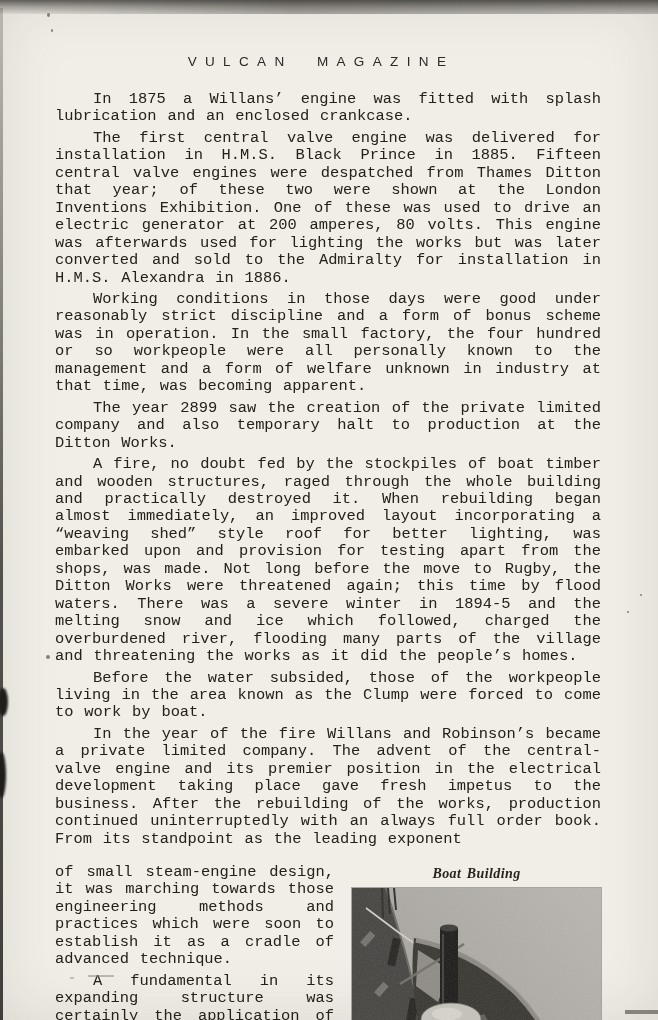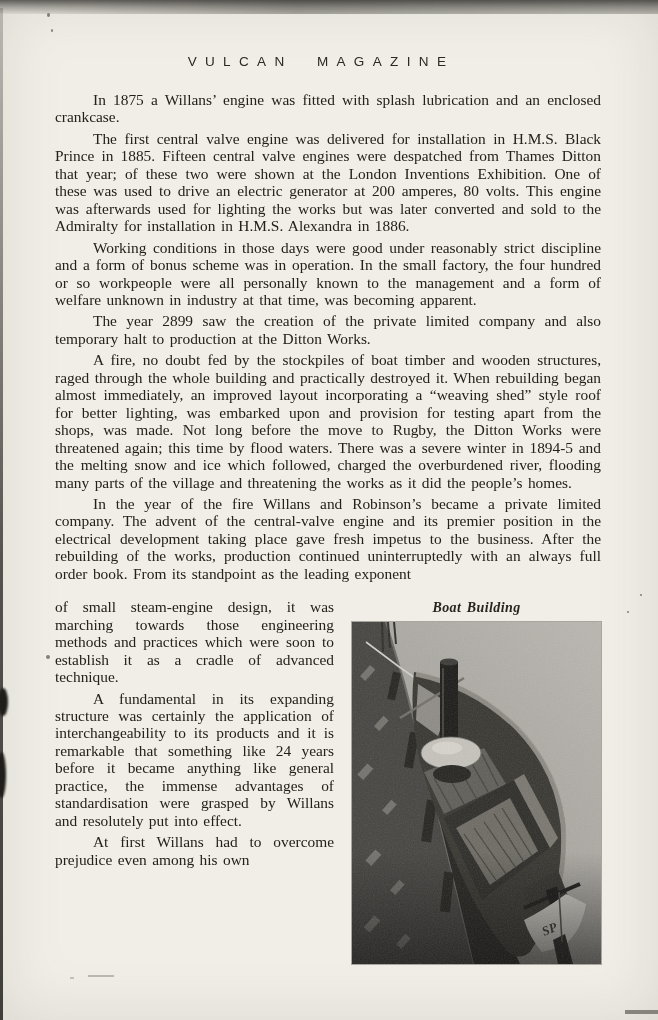--- a/index.html
+++ b/index.html
@@ -43,21 +43,21 @@
   }
   
   .article{
     margin:22px 0 0 55px;
     width:546px;
     font-size:15.4px;
     line-height:17.45px;
     text-align:justify;
     word-spacing:1.6px;
   }
-  .para{margin:0 0 4px 0;text-indent:38px;}
+  .para{margin:0 0 4px 0;text-indent:38px;font-family:Liberation Mono, monospace;}
   .para.no-indent{text-indent:0;}
   
   .two-col{display:flex;justify-content:space-between;margin-top:16px;}
   .col-left{width:279px;}
   .col-right{width:249px;margin:0;}
   figure{margin:0;padding:0;}
   .fig-caption{
     font-style:italic;font-weight:700;font-size:14px;
     text-align:center;letter-spacing:0.4px;
     line-height:18px;margin:1px 0 5px 0;color:#27251f;
@@ -79,20 +79,21 @@
   <div class="blob b2"></div>
 
   <h1 class="masthead">VULCAN MAGAZINE</h1>
 
   <main class="article">
     <p class="para">In 1875 a Willans’ engine was fitted with splash lubrication and an enclosed crankcase.</p>
     <p class="para">The first central valve engine was delivered for installation in H.M.S. Black Prince in 1885. Fifteen central valve engines were despatched from Thames Ditton that year; of these two were shown at the London Inventions Exhibition. One of these was used to drive an electric generator at 200 amperes, 80 volts. This engine was afterwards used for lighting the works but was later converted and sold to the Admiralty for installation in H.M.S. Alexandra in 1886.</p>
     <p class="para">Working conditions in those days were good under reasonably strict discipline and a form of bonus scheme was in operation. In the small factory, the four hundred or so workpeople were all personally known to the management and a form of welfare unknown in industry at that time, was becoming apparent.</p>
     <p class="para">The year 2899 saw the creation of the private limited company and also temporary halt to production at the Ditton Works.</p>
     <p class="para">A fire, no doubt fed by the stockpiles of boat timber and wooden structures, raged through the whole building and practically destroyed it. When rebuilding began almost immediately, an improved layout incorporating a “weaving shed” style roof for better lighting, was embarked upon and provision for testing apart from the shops, was made. Not long before the move to Rugby, the Ditton Works were threatened again; this time by flood waters. There was a severe winter in 1894-5 and the melting snow and ice which followed, charged the overburdened river, flooding many parts of the village and threatening the works as it did the people’s homes.</p>
+    <p class="para">Before the water subsided, those of the workpeople living in the area known as the Clump were forced to come to work by boat.</p>
     <p class="para">In the year of the fire Willans and Robinson’s became a private limited company. The advent of the central-valve engine and its premier position in the electrical development taking place gave fresh impetus to the business. After the rebuilding of the works, production continued uninterruptedly with an always full order book. From its standpoint as the leading exponent</p>
 
     <div class="two-col">
       <div class="col-left">
         <p class="para no-indent">of small steam-engine design, it was marching towards those engineering methods and practices which were soon to establish it as a cradle of advanced technique.</p>
         <p class="para">A fundamental in its expanding structure was certainly the application of interchangeability to its products and it is remarkable that something like 24 years before it became anything like general practice, the immense advantages of standardisation were grasped by Willans and resolutely put into effect.</p>
         <p class="para">At first Willans had to overcome prejudice even among his own</p>
       </div>
 
       <figure class="col-right">

